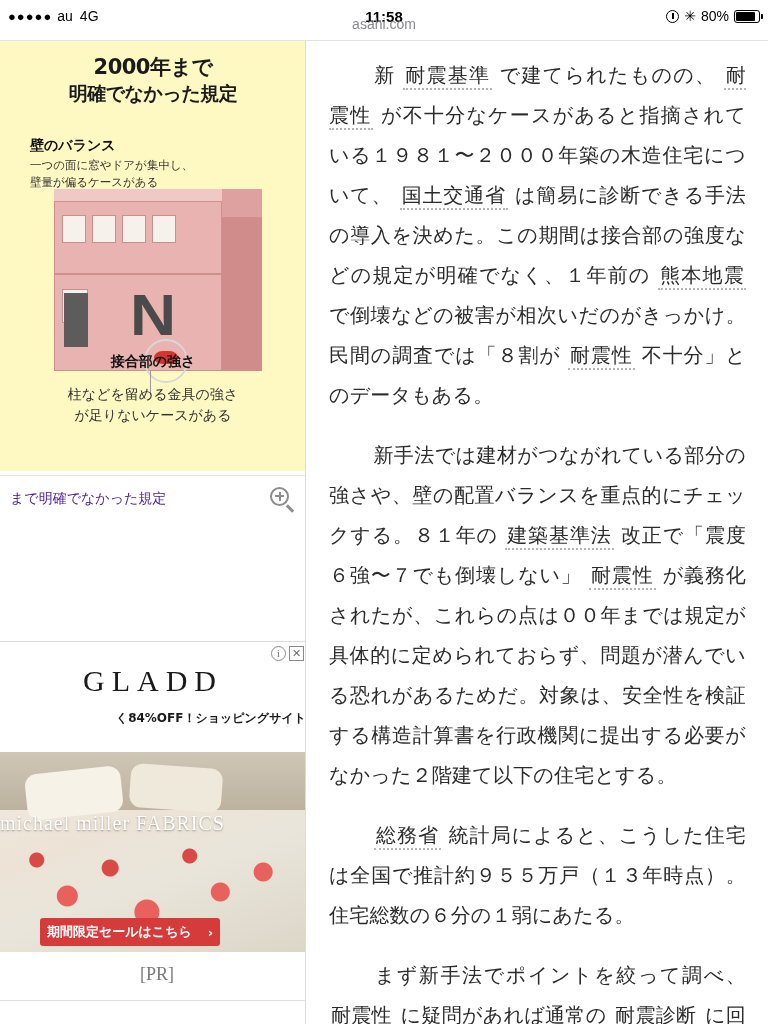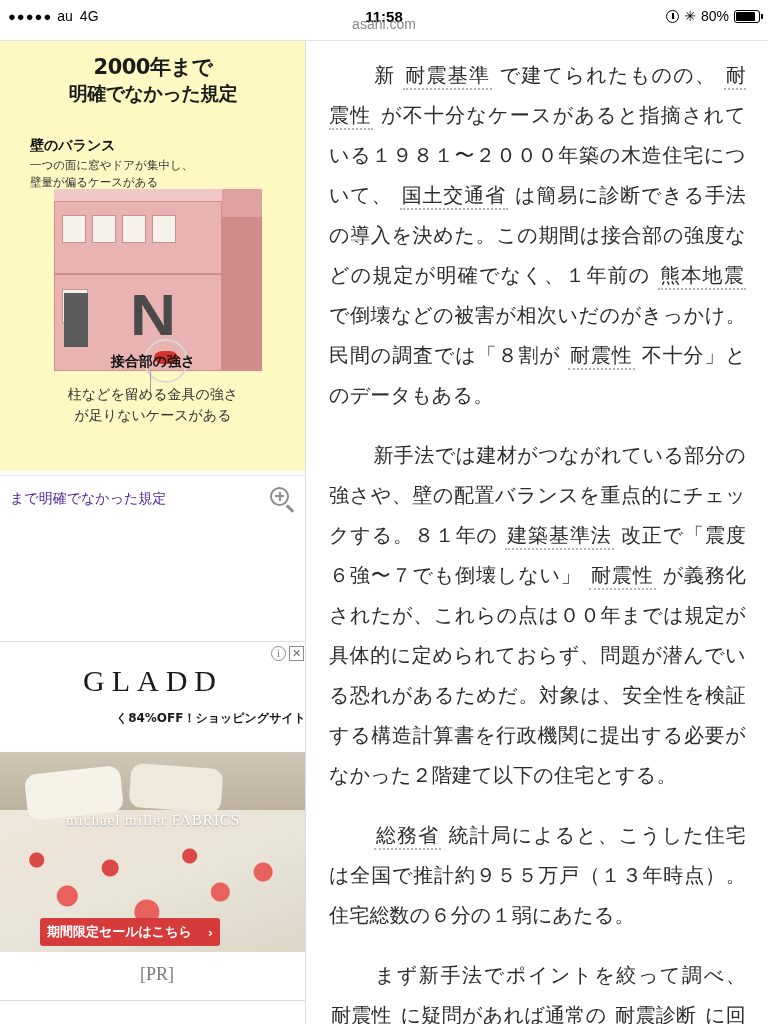--- a/index.html
+++ b/index.html
@@ -187,22 +187,22 @@
   }
   .ad-photo .pillow {
     position:absolute; left:26px; top:18px; width:96px; height:46px;
     background:#f7f2e8; border-radius:12px; transform:rotate(-6deg);
   }
   .ad-photo .pillow2 {
     position:absolute; left:130px; top:14px; width:92px; height:44px;
     background:#efe9dc; border-radius:12px; transform:rotate(4deg);
   }
   .ad-watermark {
-    position:absolute; left:0; top:60px; width:306px; text-align:center;
-    font-family:"Liberation Serif", serif; font-size:15px; color:#ffffff;
+    position:absolute; left:0; top:60px; width:306px; 
+    font-family:"Liberation Serif", serif; font-size:20px; color:#ffffff;
     letter-spacing:1px; text-shadow:0 1px 2px rgba(0,0,0,.35);
   }
   .ad-cta {
     position:absolute; left:40px; top:276px; width:180px; height:28px;
     background:#d63b3b; border-radius:3px;
     color:#fff; font-family:"DejaVu Sans",sans-serif; font-size:13px; font-weight:bold;
     display:flex; align-items:center; justify-content:center; gap:16px;
   }
   .ad-pr {
     position:absolute; left:0; top:322px; width:306px; text-align:center;

